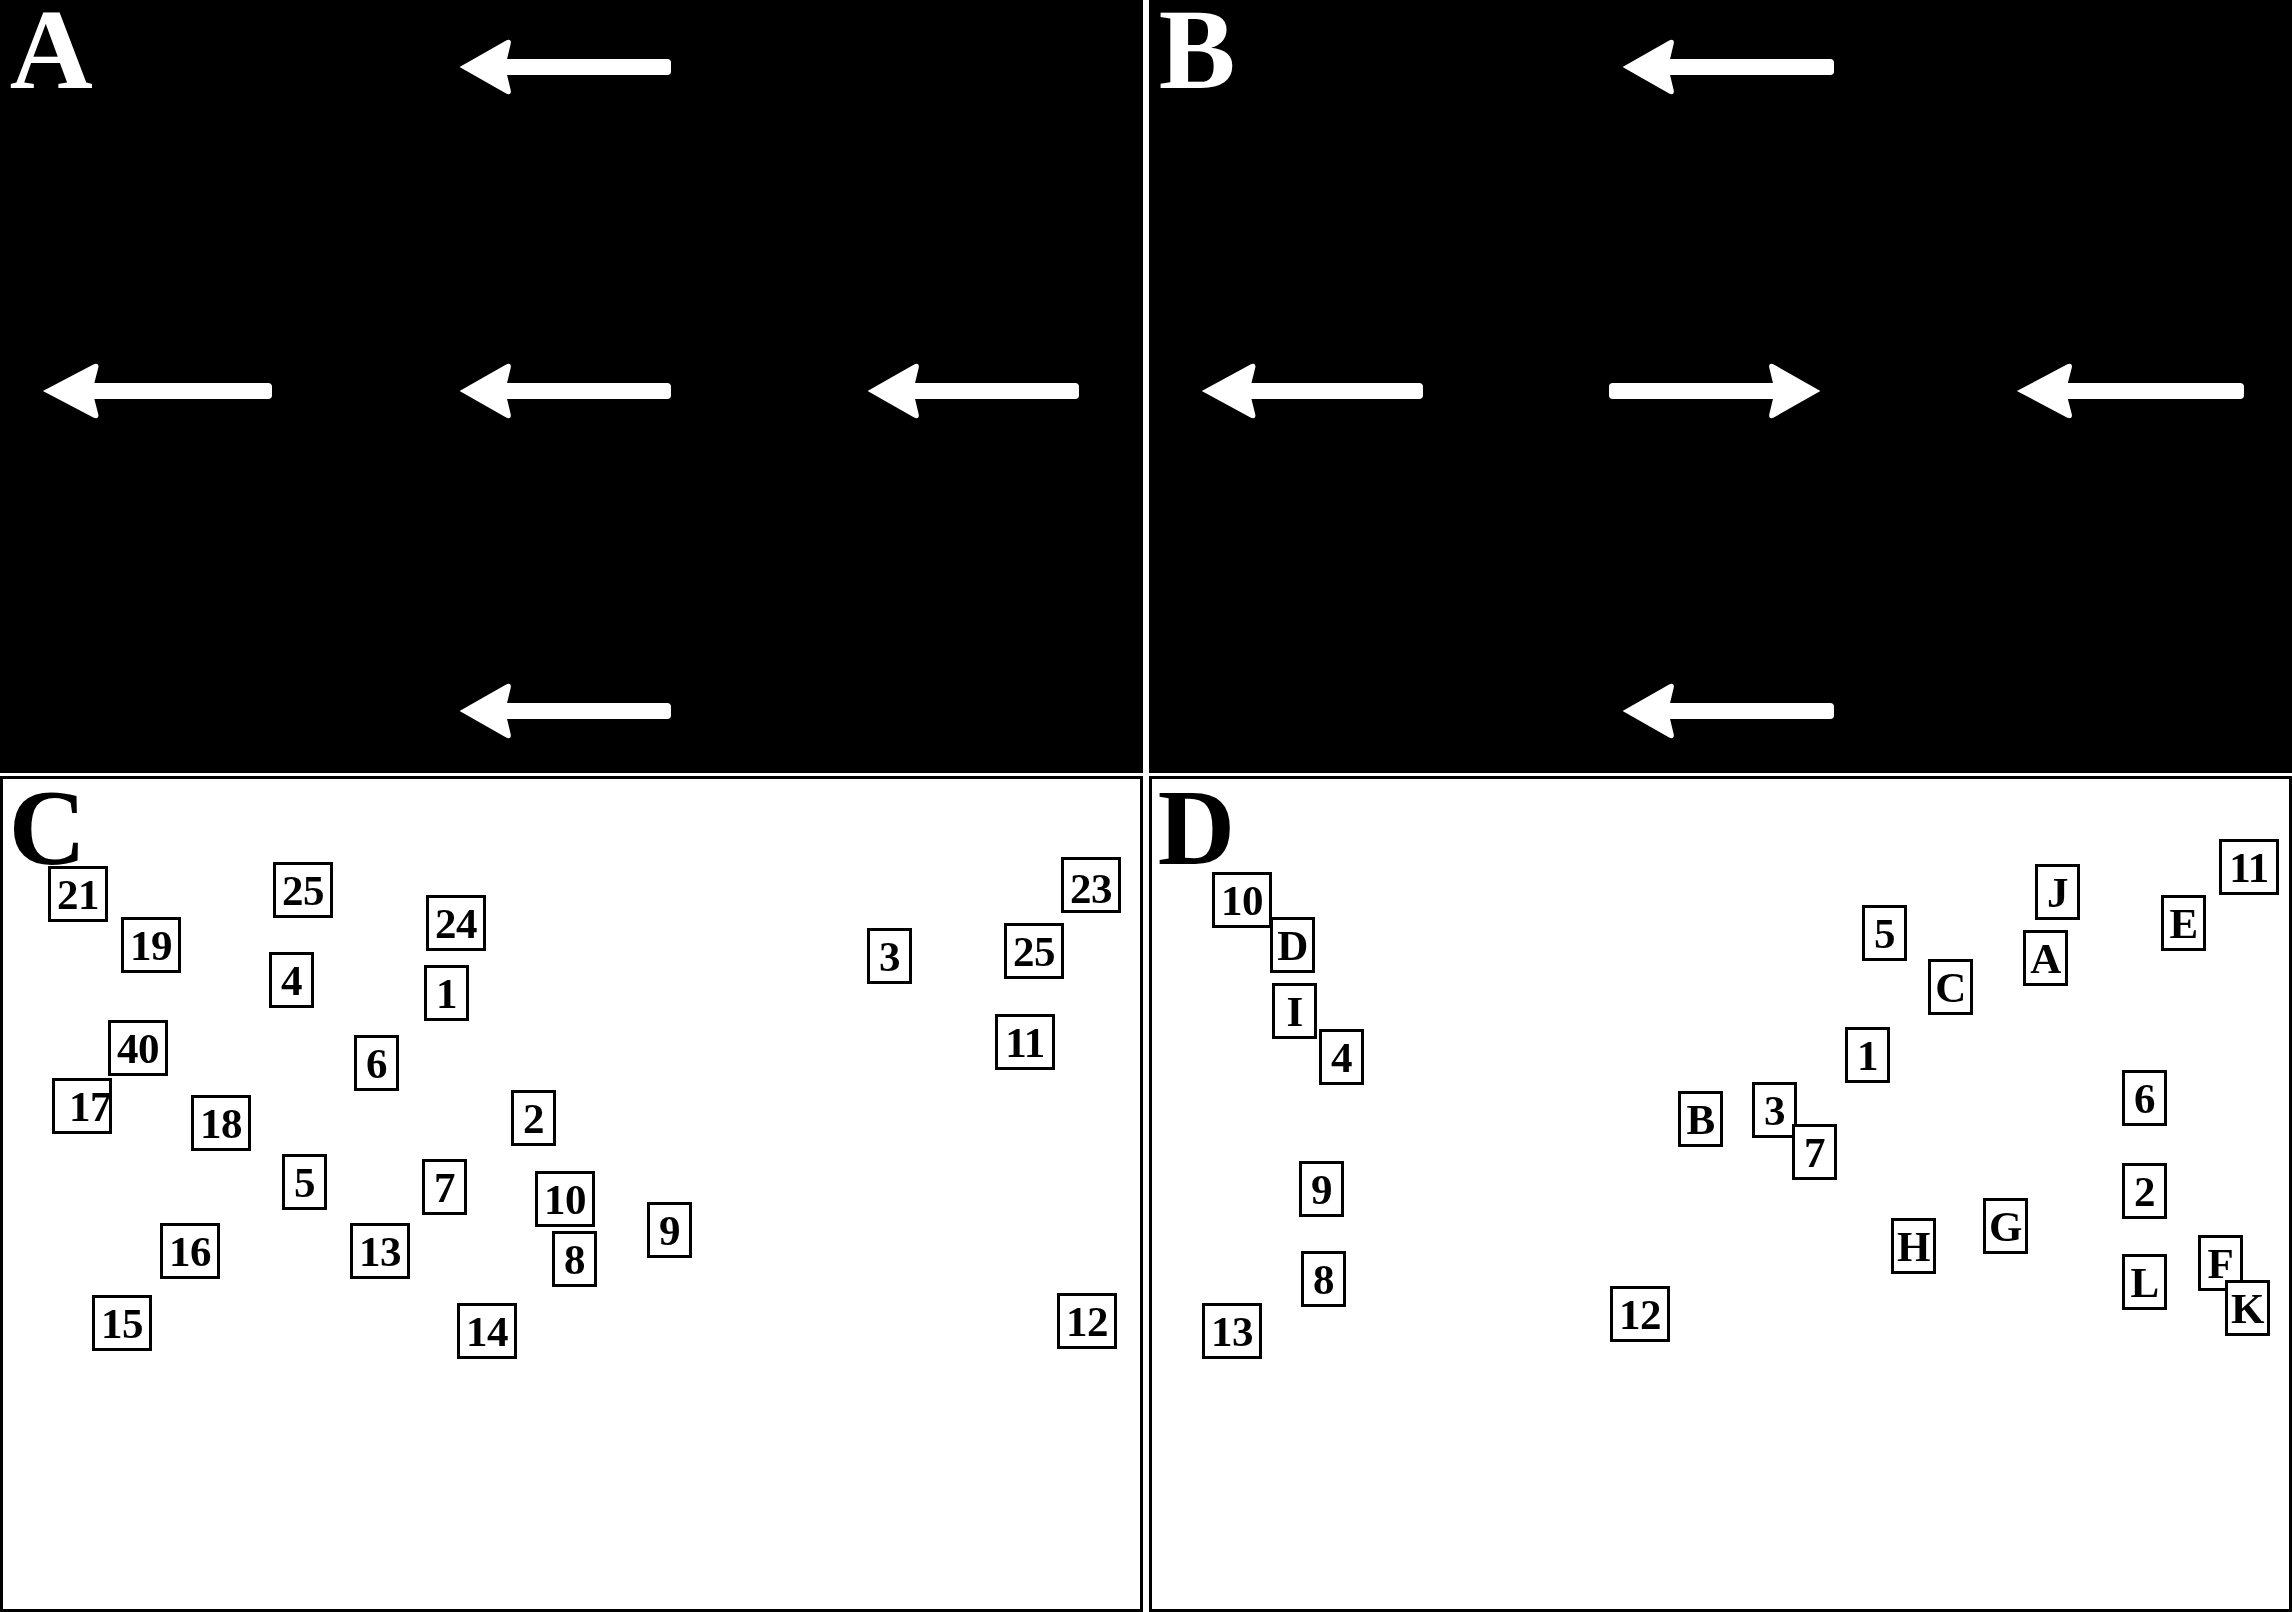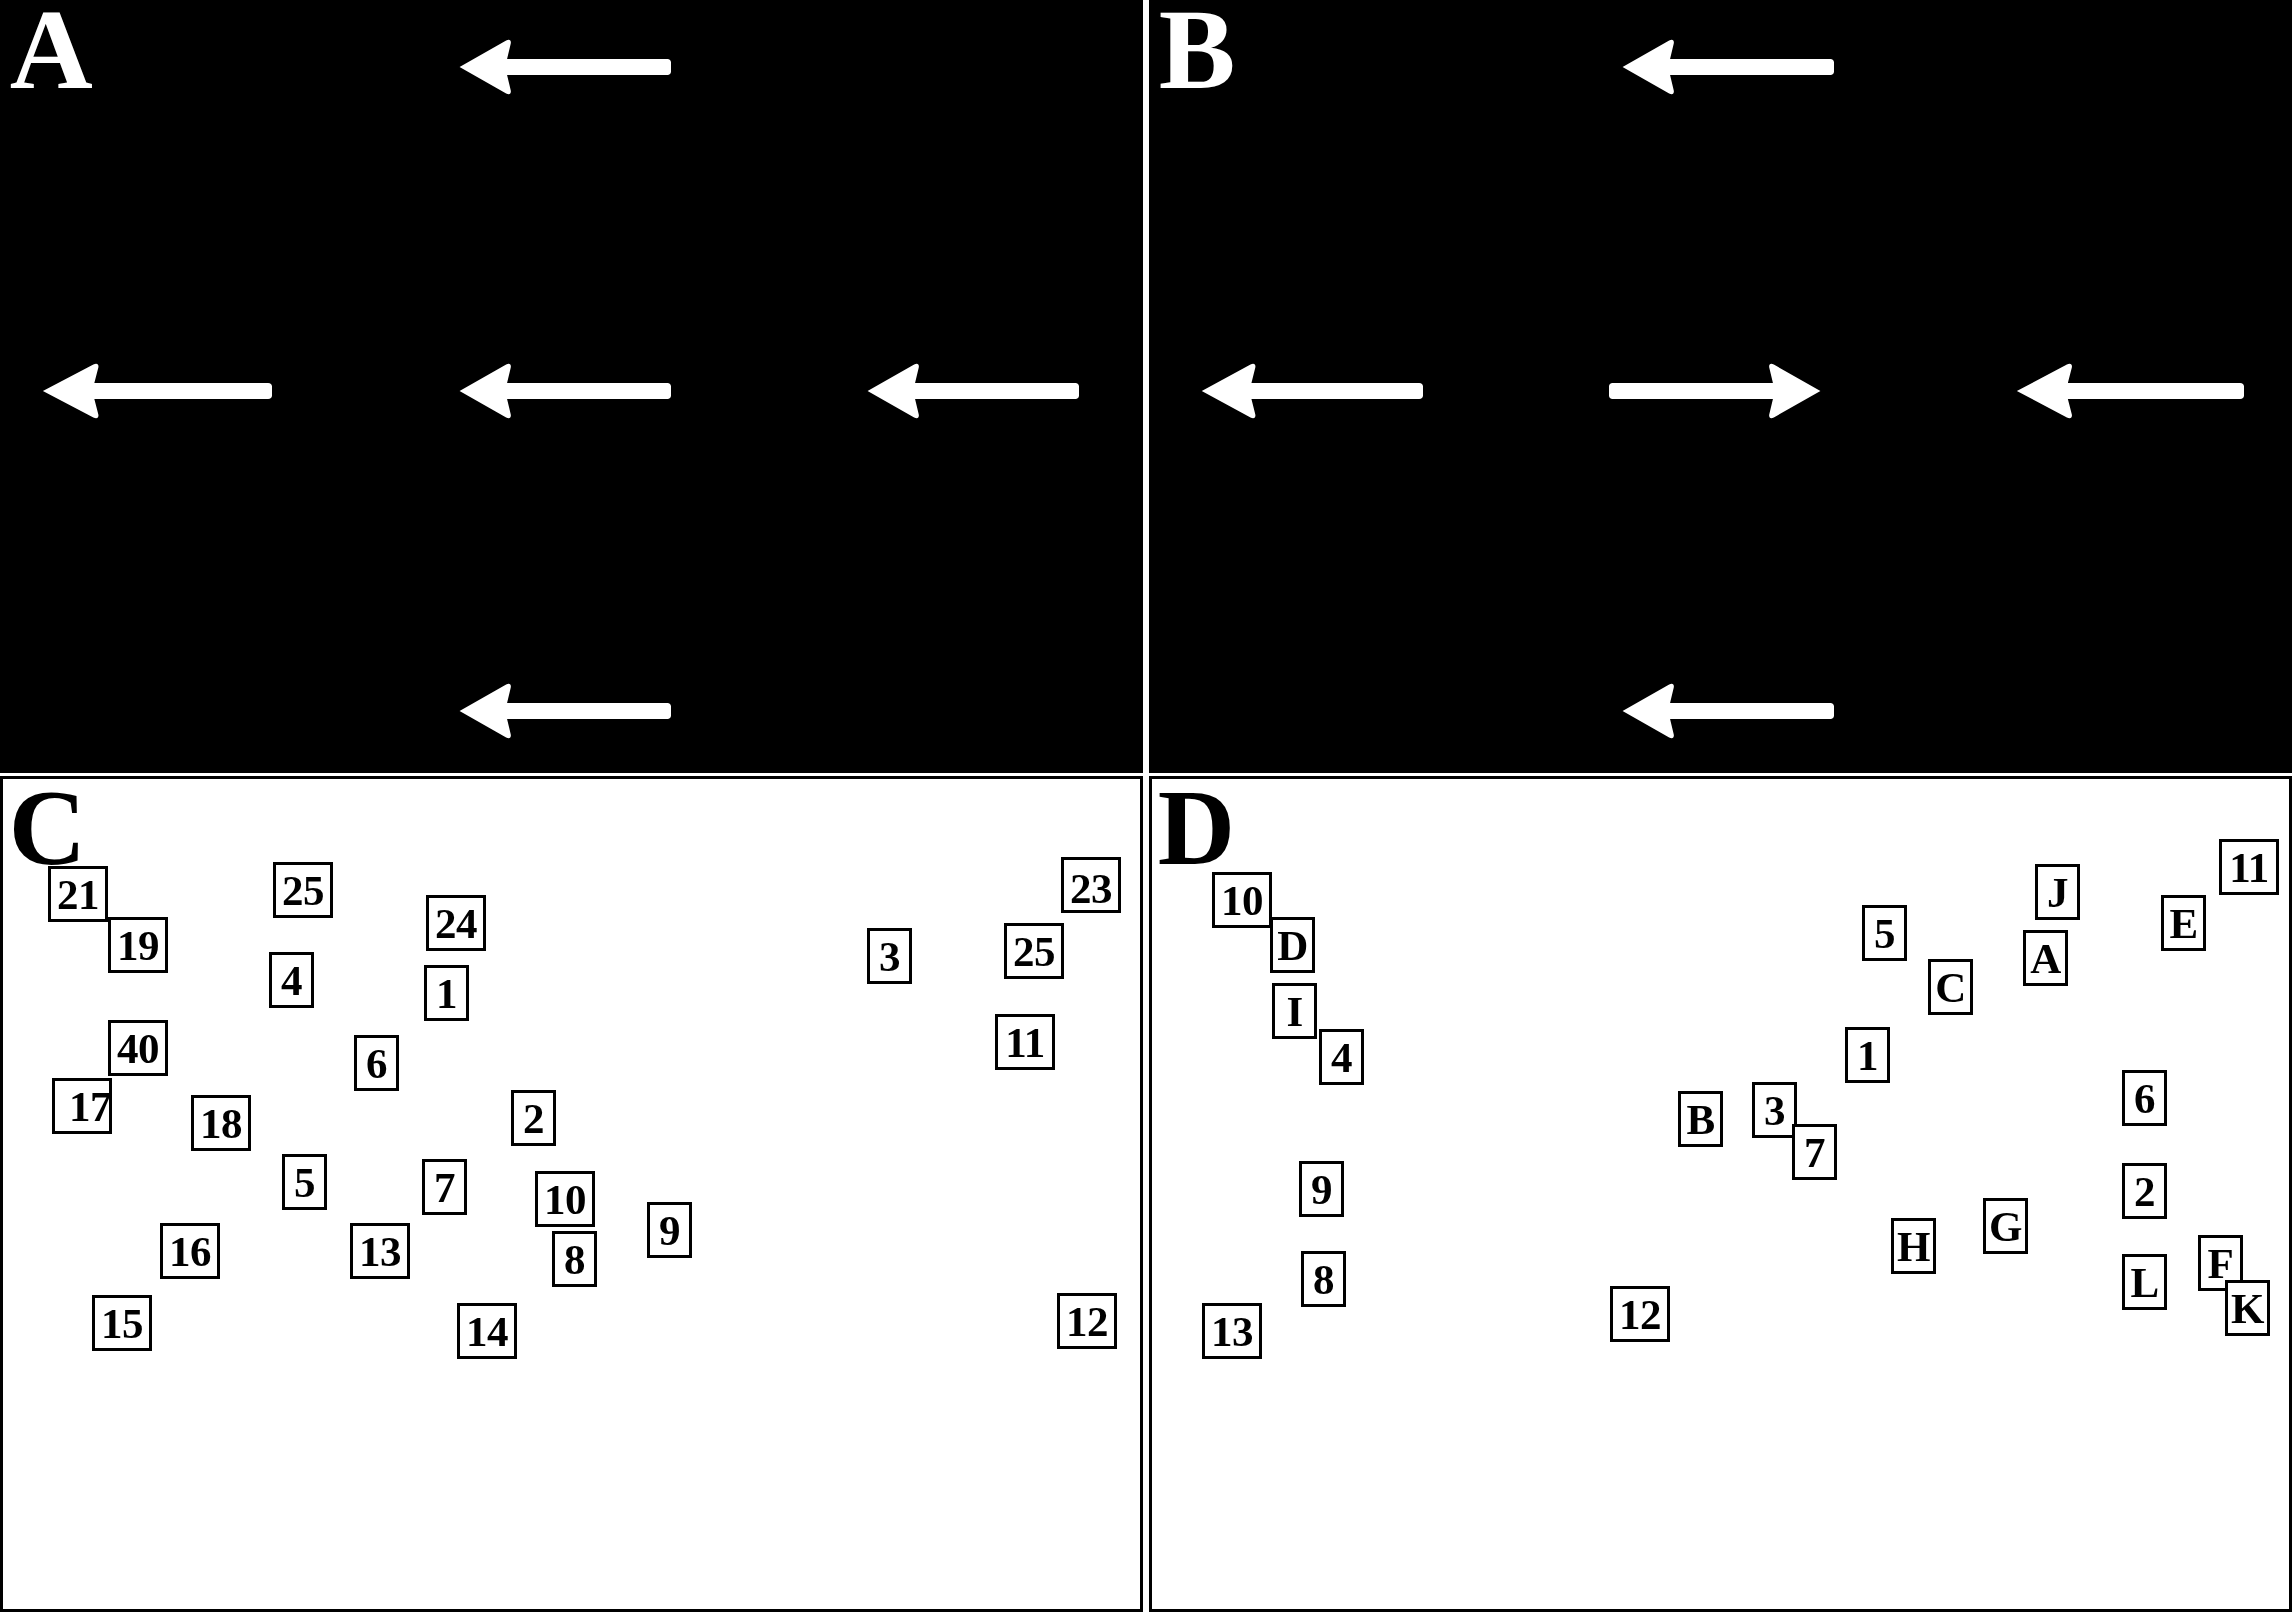--- a/index.html
+++ b/index.html
@@ -133,21 +133,21 @@
         </div>
         <div class="target-box w2" style="left: 270px; top: 83px;">
           <span>25</span>
         </div>
         <div class="target-box w2" style="left: 1058px; top: 78px; align-items: flex-end;">
           <span>23</span>
         </div>
         <div class="target-box w2" style="left: 423px; top: 116px;">
           <span>24</span>
         </div>
-        <div class="target-box w2" style="left: 105px; top: 138px;">
+        <div class="target-box w2" style="left: 118px; top: 138px;">
           <span>19</span>
         </div>
         <div class="target-box w2" style="left: 1001px; top: 144px;">
           <span>25</span>
         </div>
         <div class="target-box w1" style="left: 864px; top: 149px;">
           <span>3</span>
         </div>
         <div class="target-box w1" style="left: 266px; top: 173px;">
           <span>4</span>

